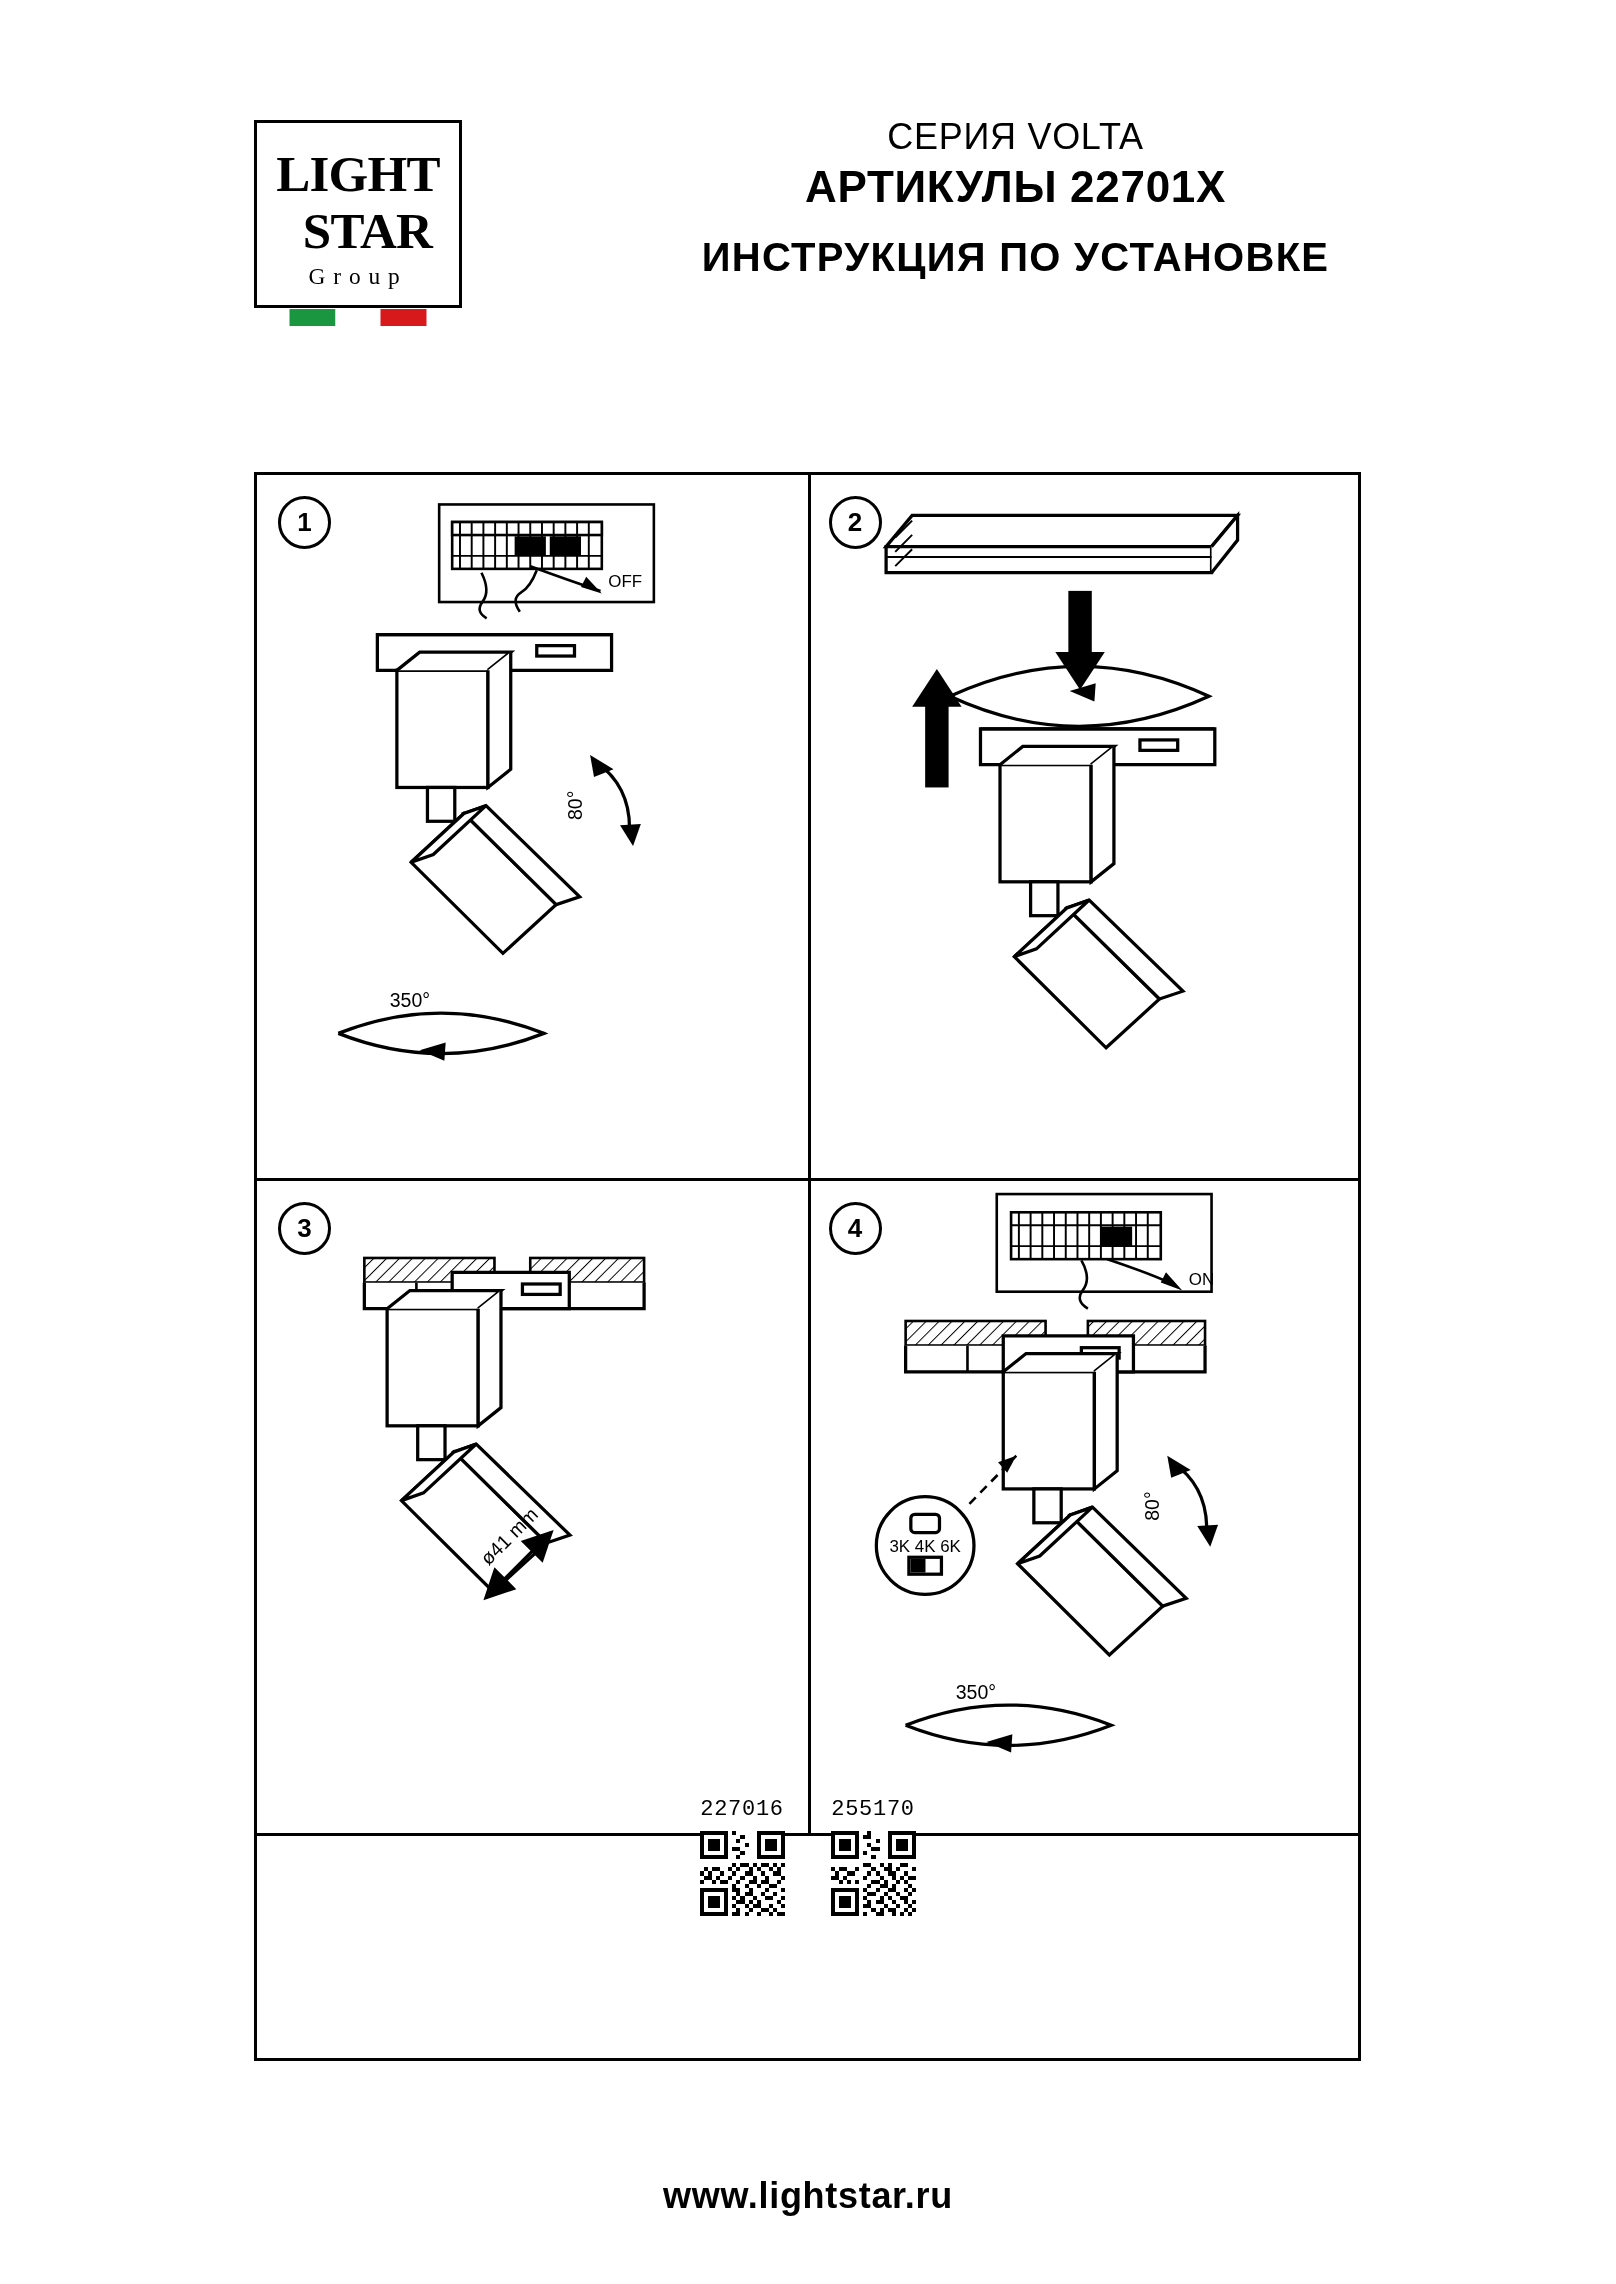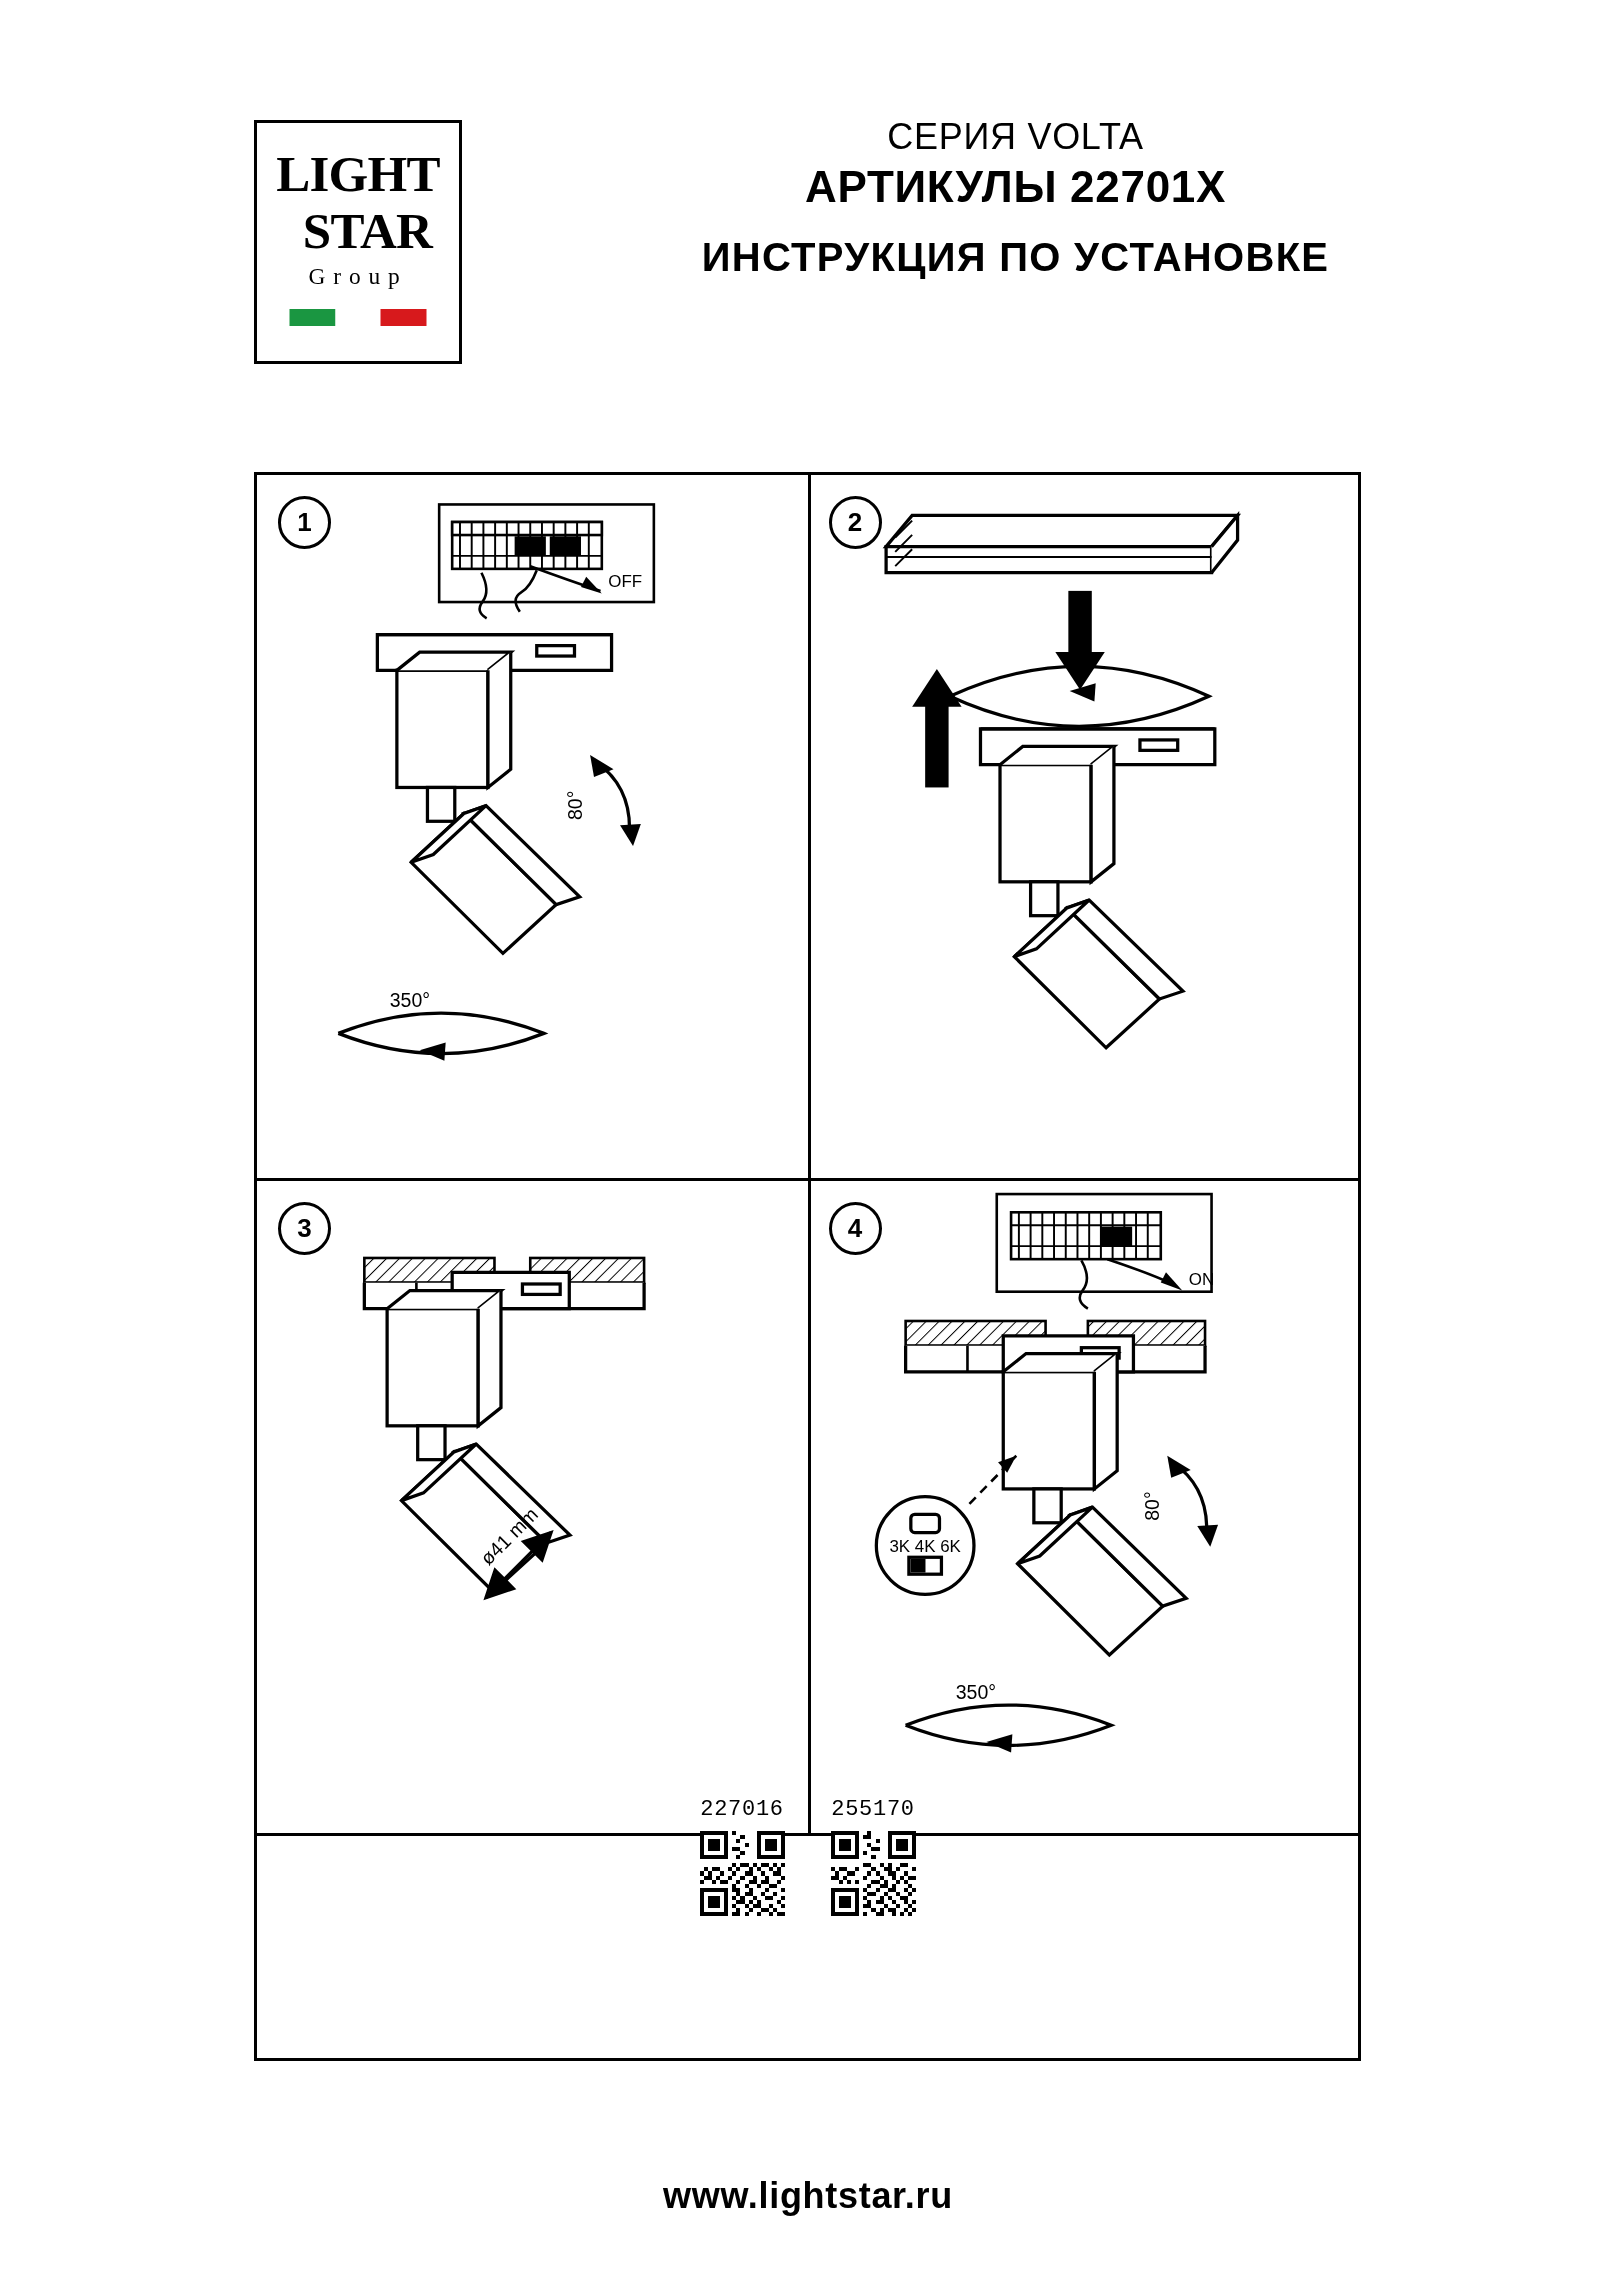--- a/index.html
+++ b/index.html
@@ -1,20 +1,20 @@
 <!DOCTYPE html>
 <html style="font-size:10.4px"><head>
 <meta charset="utf-8">
 <style>
   html,body{margin:0;padding:0;background:#ffffff;}
   body{width:1616px;height:2284px;font-family:"Liberation Sans",sans-serif;color:#000;position:relative;overflow:hidden;}
   .page{position:absolute;inset:0;}
 
   
-  .logo-box{position:absolute;left:254px;top:120px;width:208px;height:244px;border:3.3px solid #000;box-sizing:border-box;background:#fff;}
+  .logo-box{position:absolute;left:254px;top:120px;width:208px;height:188px;border:3.3px solid #000;box-sizing:border-box;background:#fff;}
   .logo-text{position:absolute;left:0;right:0;text-align:center;font-family:"Liberation Serif",serif;font-weight:bold;color:#000;line-height:1;}
   .logo-l1{top:26px;font-size:51px;letter-spacing:-0.7px;}
   .logo-l2{top:83px;font-size:51px;letter-spacing:-0.7px;margin-left:19px;}
   .logo-l3{top:142px;font-size:23.4px;letter-spacing:7.8px;font-weight:normal;}
   .flag{position:absolute;top:186px;left:50%;transform:translateX(-50%);width:137px;height:17px;display:flex;}
   .flag span{flex:1;display:block;}
   .flag .g{background:#1a9641;}
   .flag .w{background:#ffffff;}
   .flag .r{background:#d7191c;}
 

